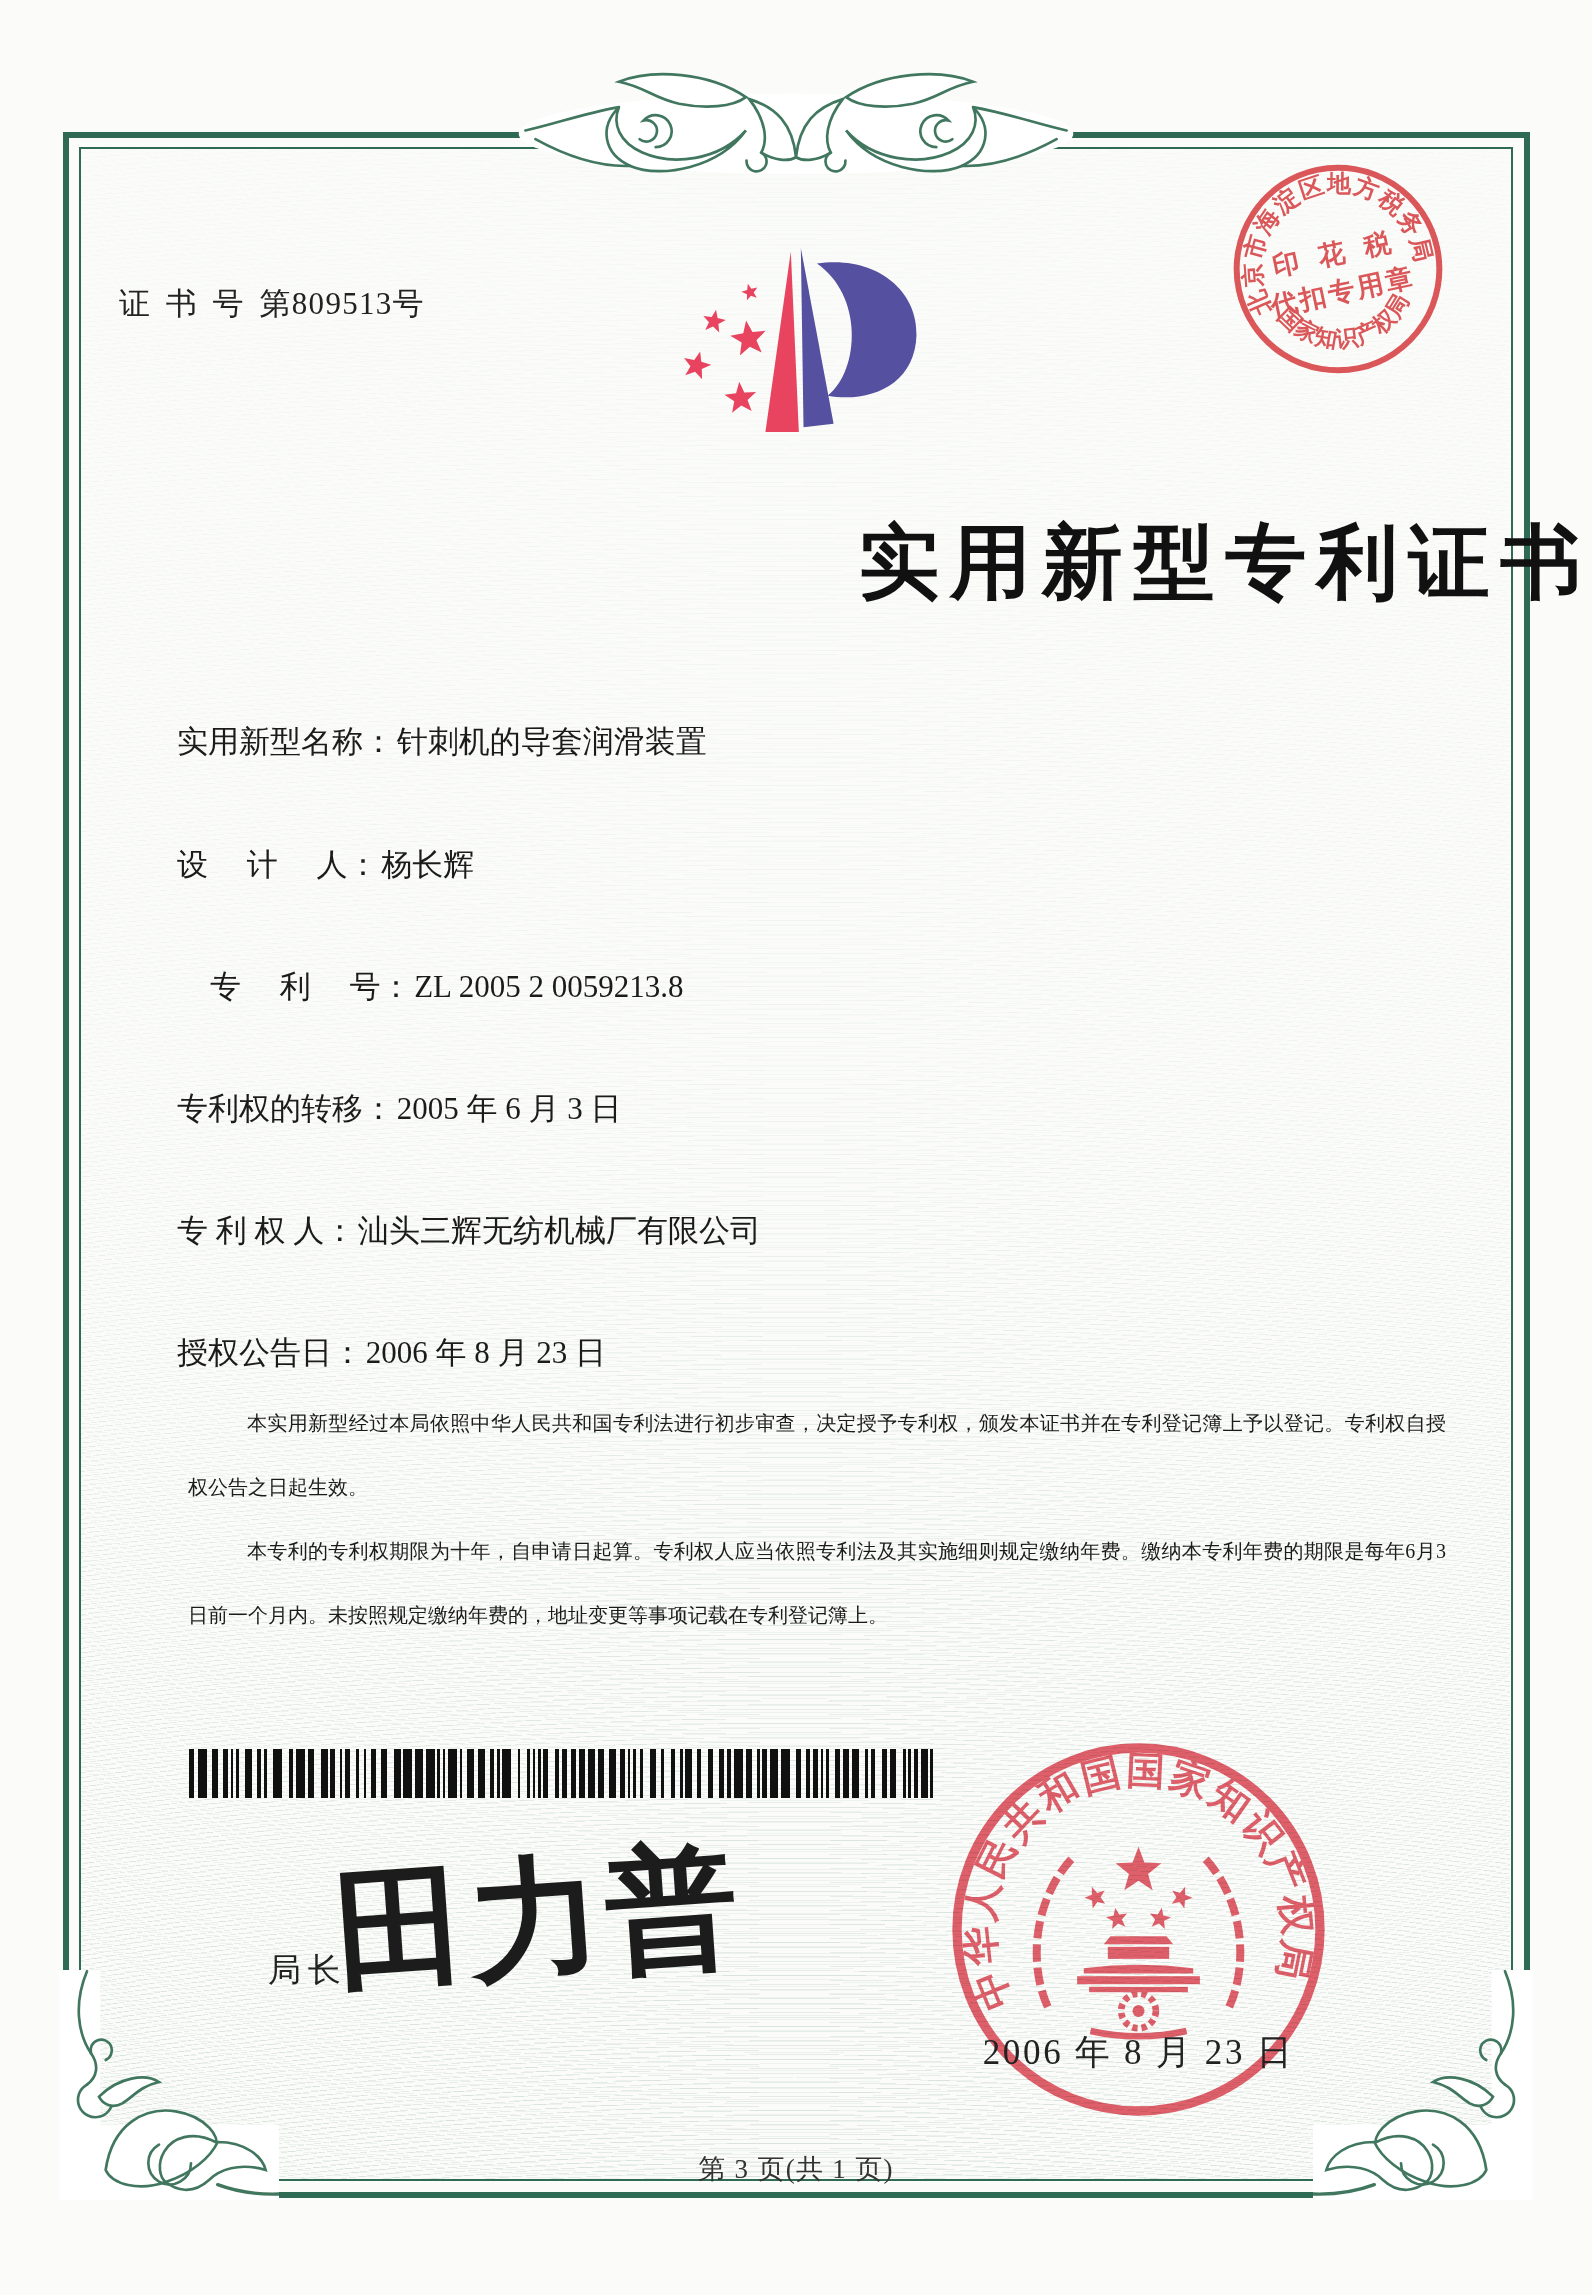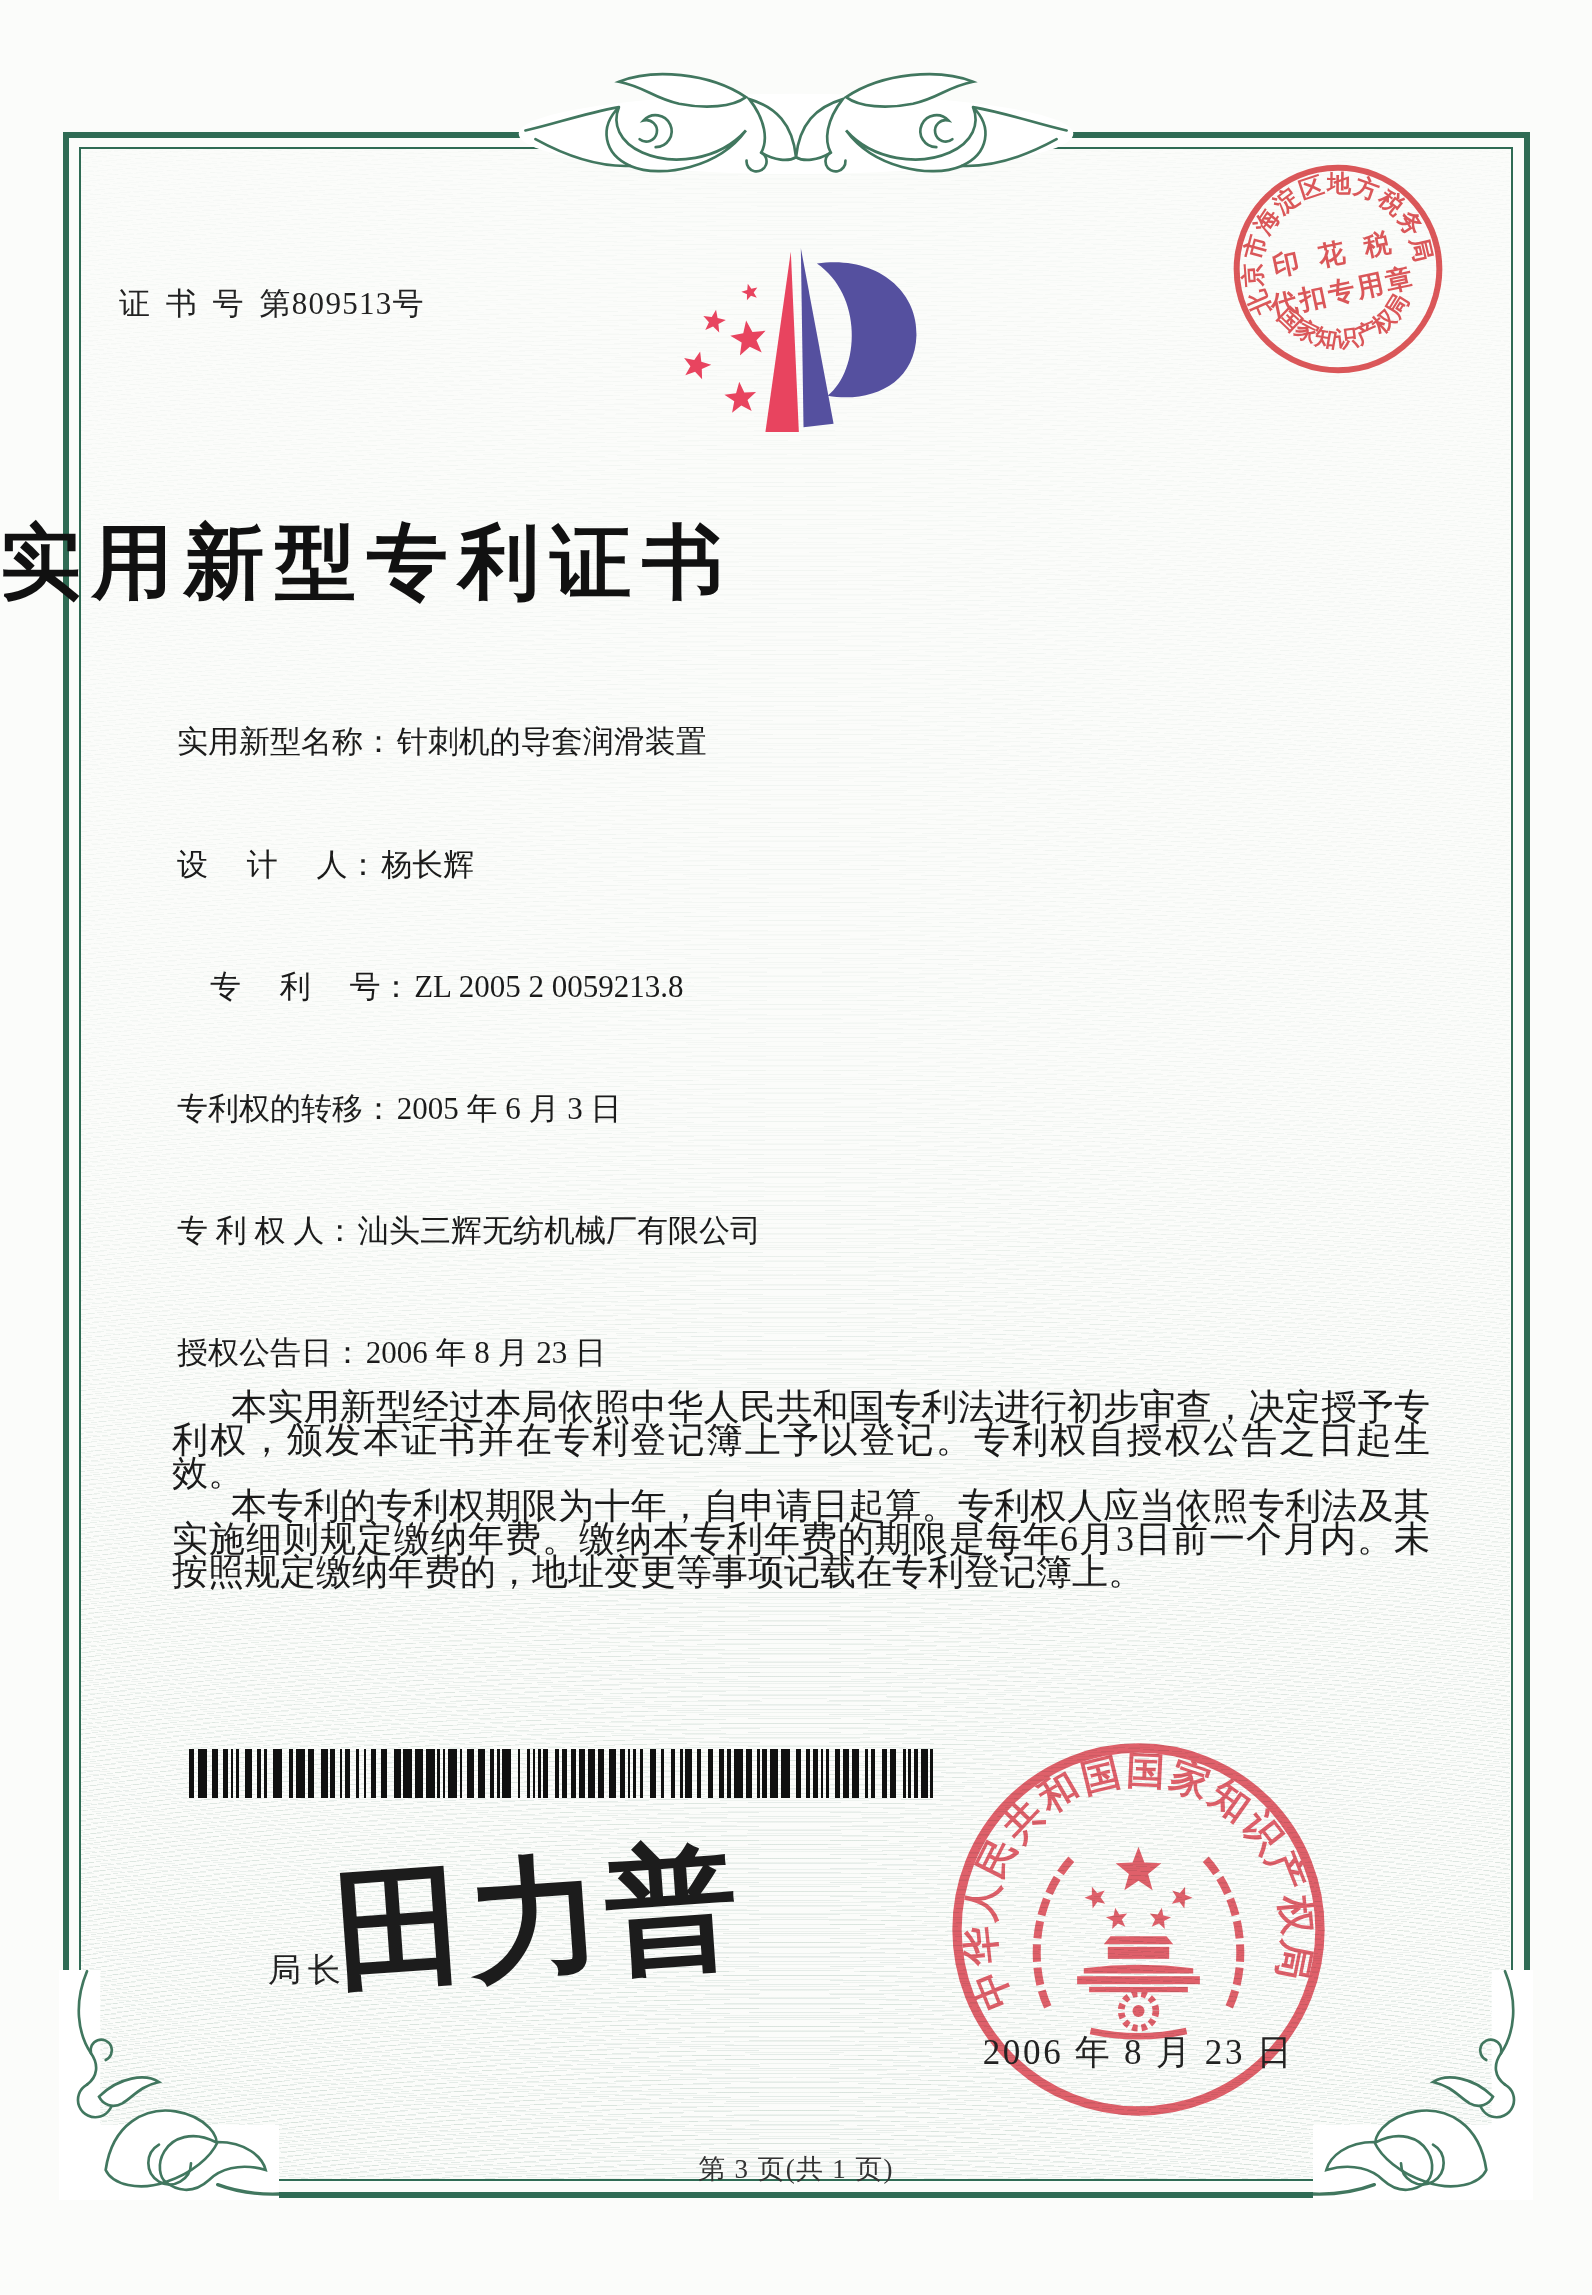--- a/index.html
+++ b/index.html
@@ -25,28 +25,28 @@
   }
   .border-inner{
     left:79px;top:147px;width:1430px;height:2030px;
     border:2px solid var(--border_green,#2f6b54);
   }
   .cert-no{
     left:119px;top:283px;font-size:31px;letter-spacing:4px;color:#222;
   }
   .cert-no .num{margin-left:12px;letter-spacing:1.3px;}
   .title{
-    left:0;top:509px;width:1592px;text-align:left;
+    left:0;top:509px;width:1592px;text-align:right;
     font-size:81px;font-weight:bold;letter-spacing:10.7px;color:#111;
   }
   .field-row{left:177px;font-size:31px;color:#1b1b1b;}
   .field-row .lab{display:inline-block;}
   .field-row .val{display:inline-block;margin-left:2.7px;}
   .paras{
-    left:172px;top:1391px;width:1258px;font-size:36px;line-height:33px;
+    left:188px;top:1391px;width:1258px;font-size:20px;line-height:64px;
     text-align:justify;color:#1b1b1b;
   }
   .paras p{margin:0;text-indent:59px;}
   .barcode{
     left:189px;top:1749px;width:769px;height:49px;display:flex;overflow:hidden;
   }
   .barcode i{background:#101010;height:100%;flex:0 0 auto;}
   .barcode span{height:100%;flex:0 0 auto;}
   .signer{left:268px;top:1948px;font-size:33px;letter-spacing:6.7px;color:#222;}
   .signature{

